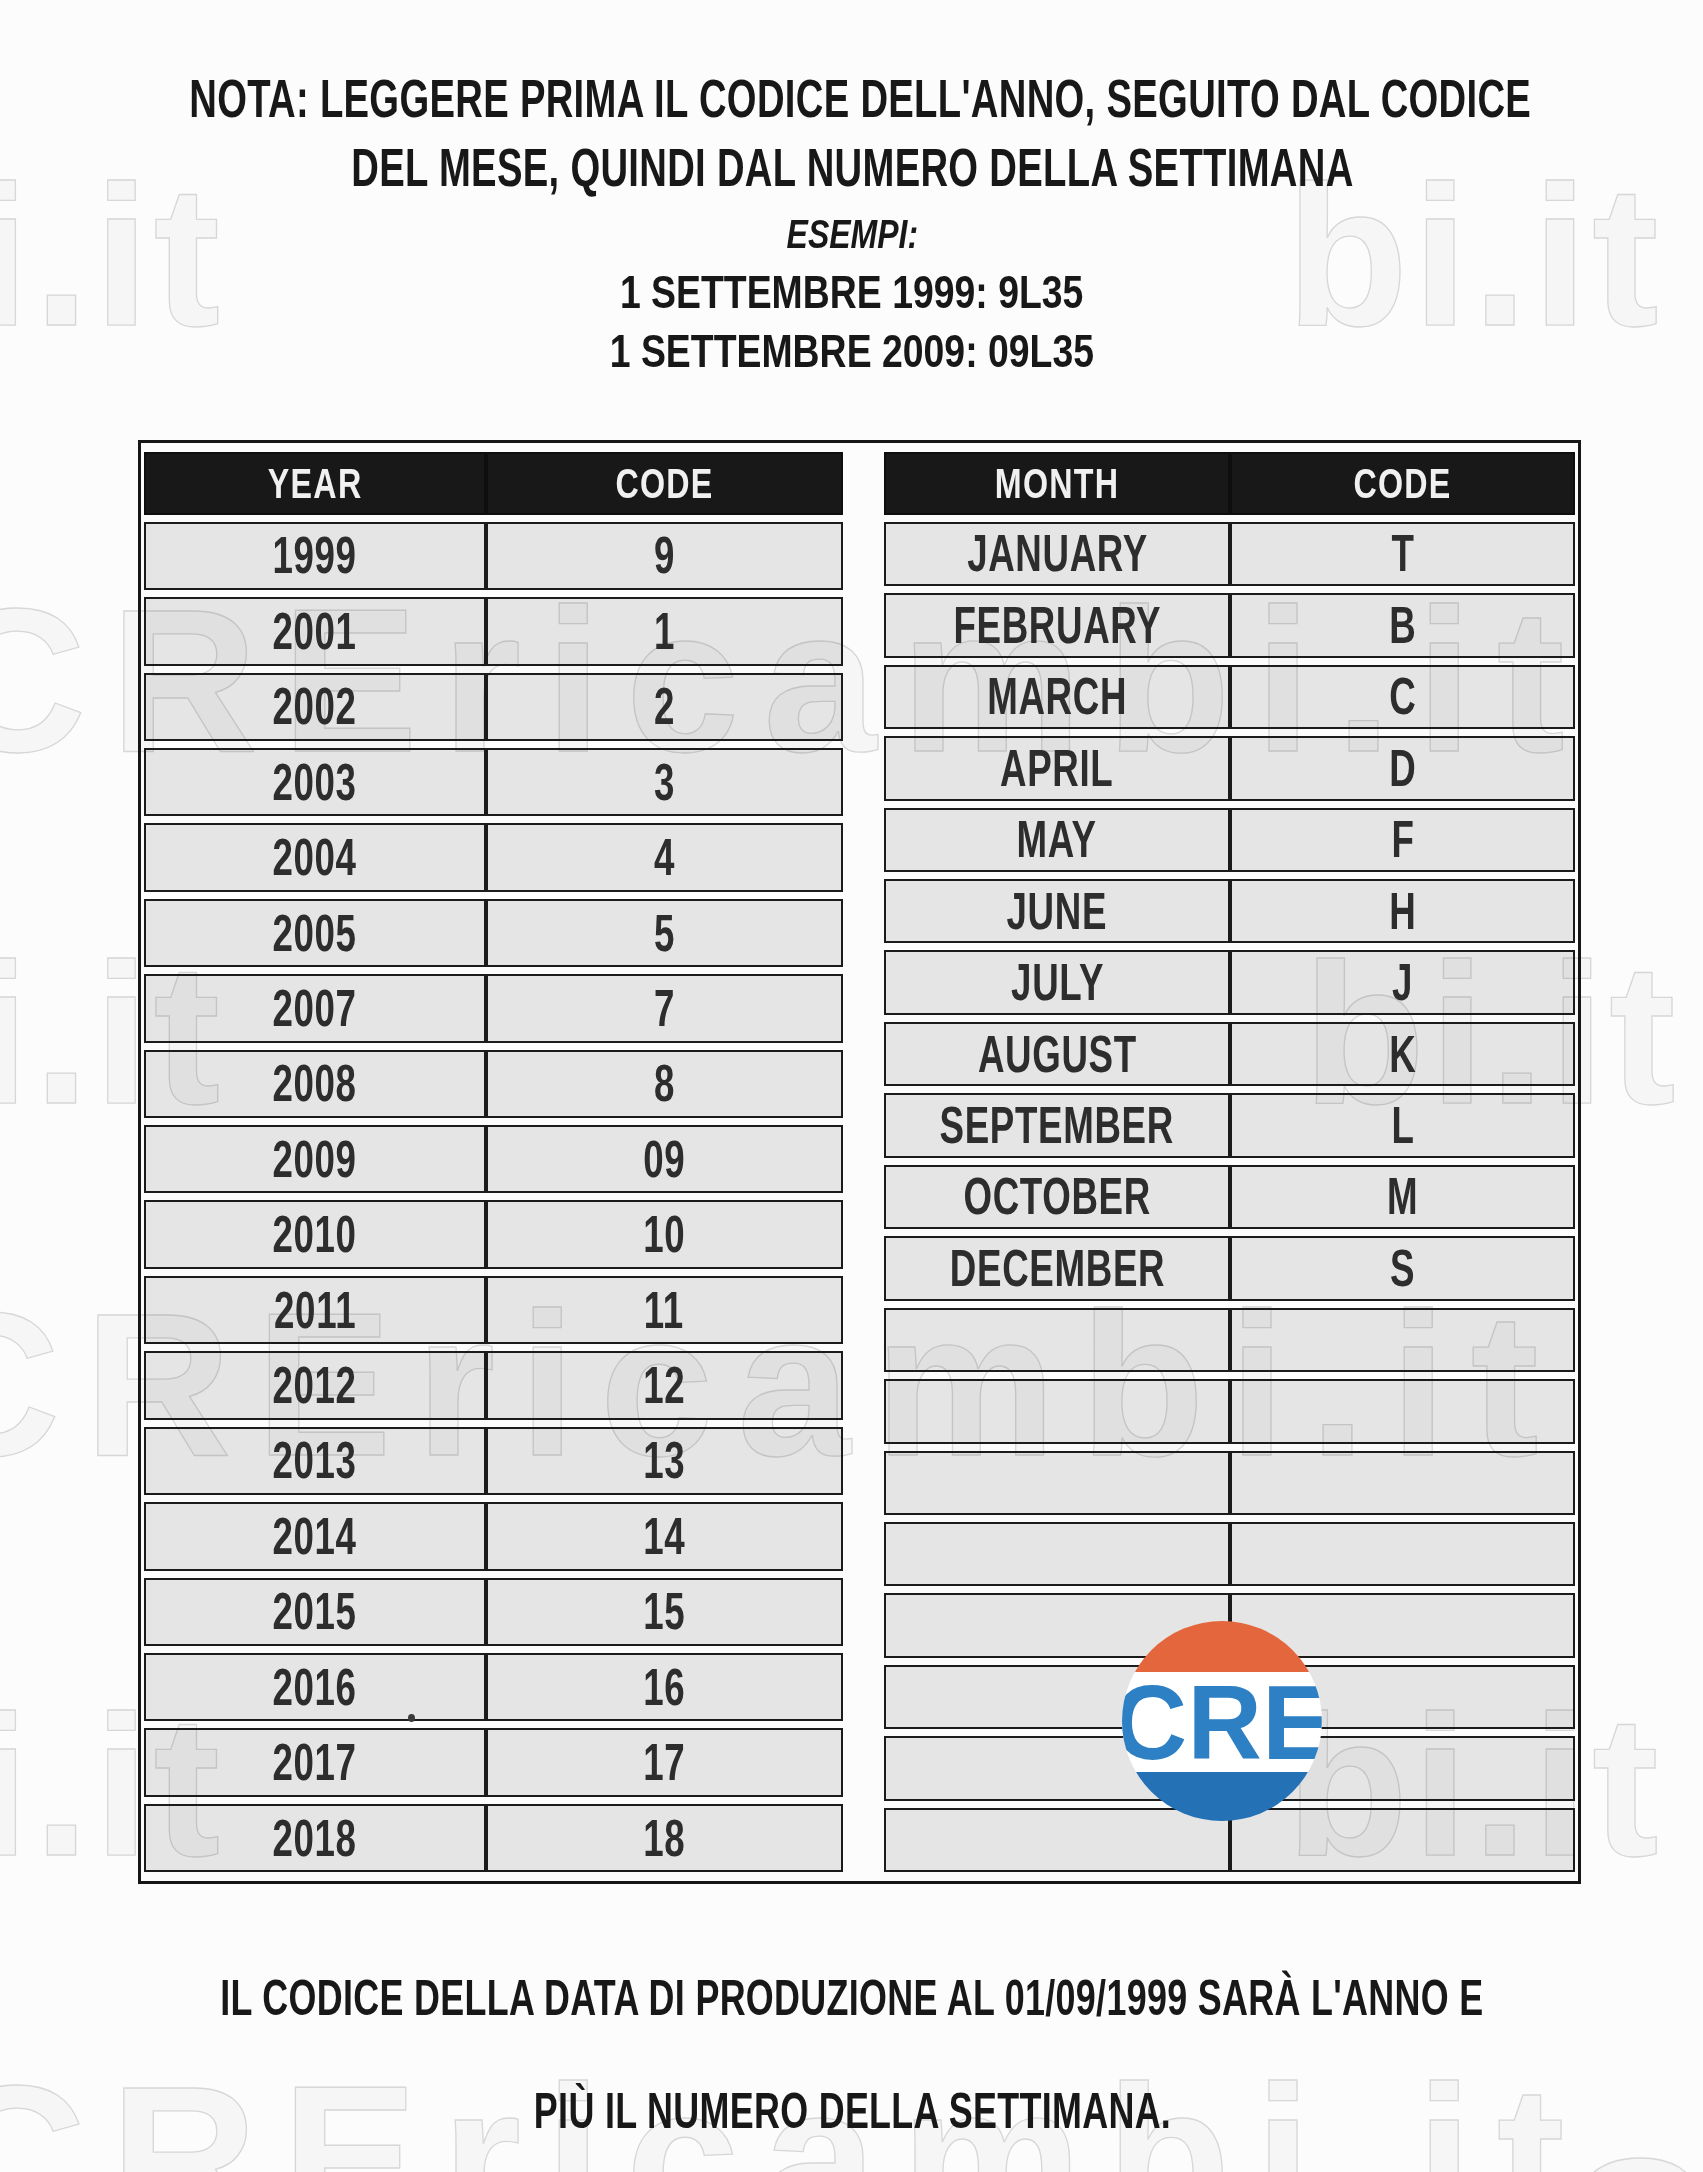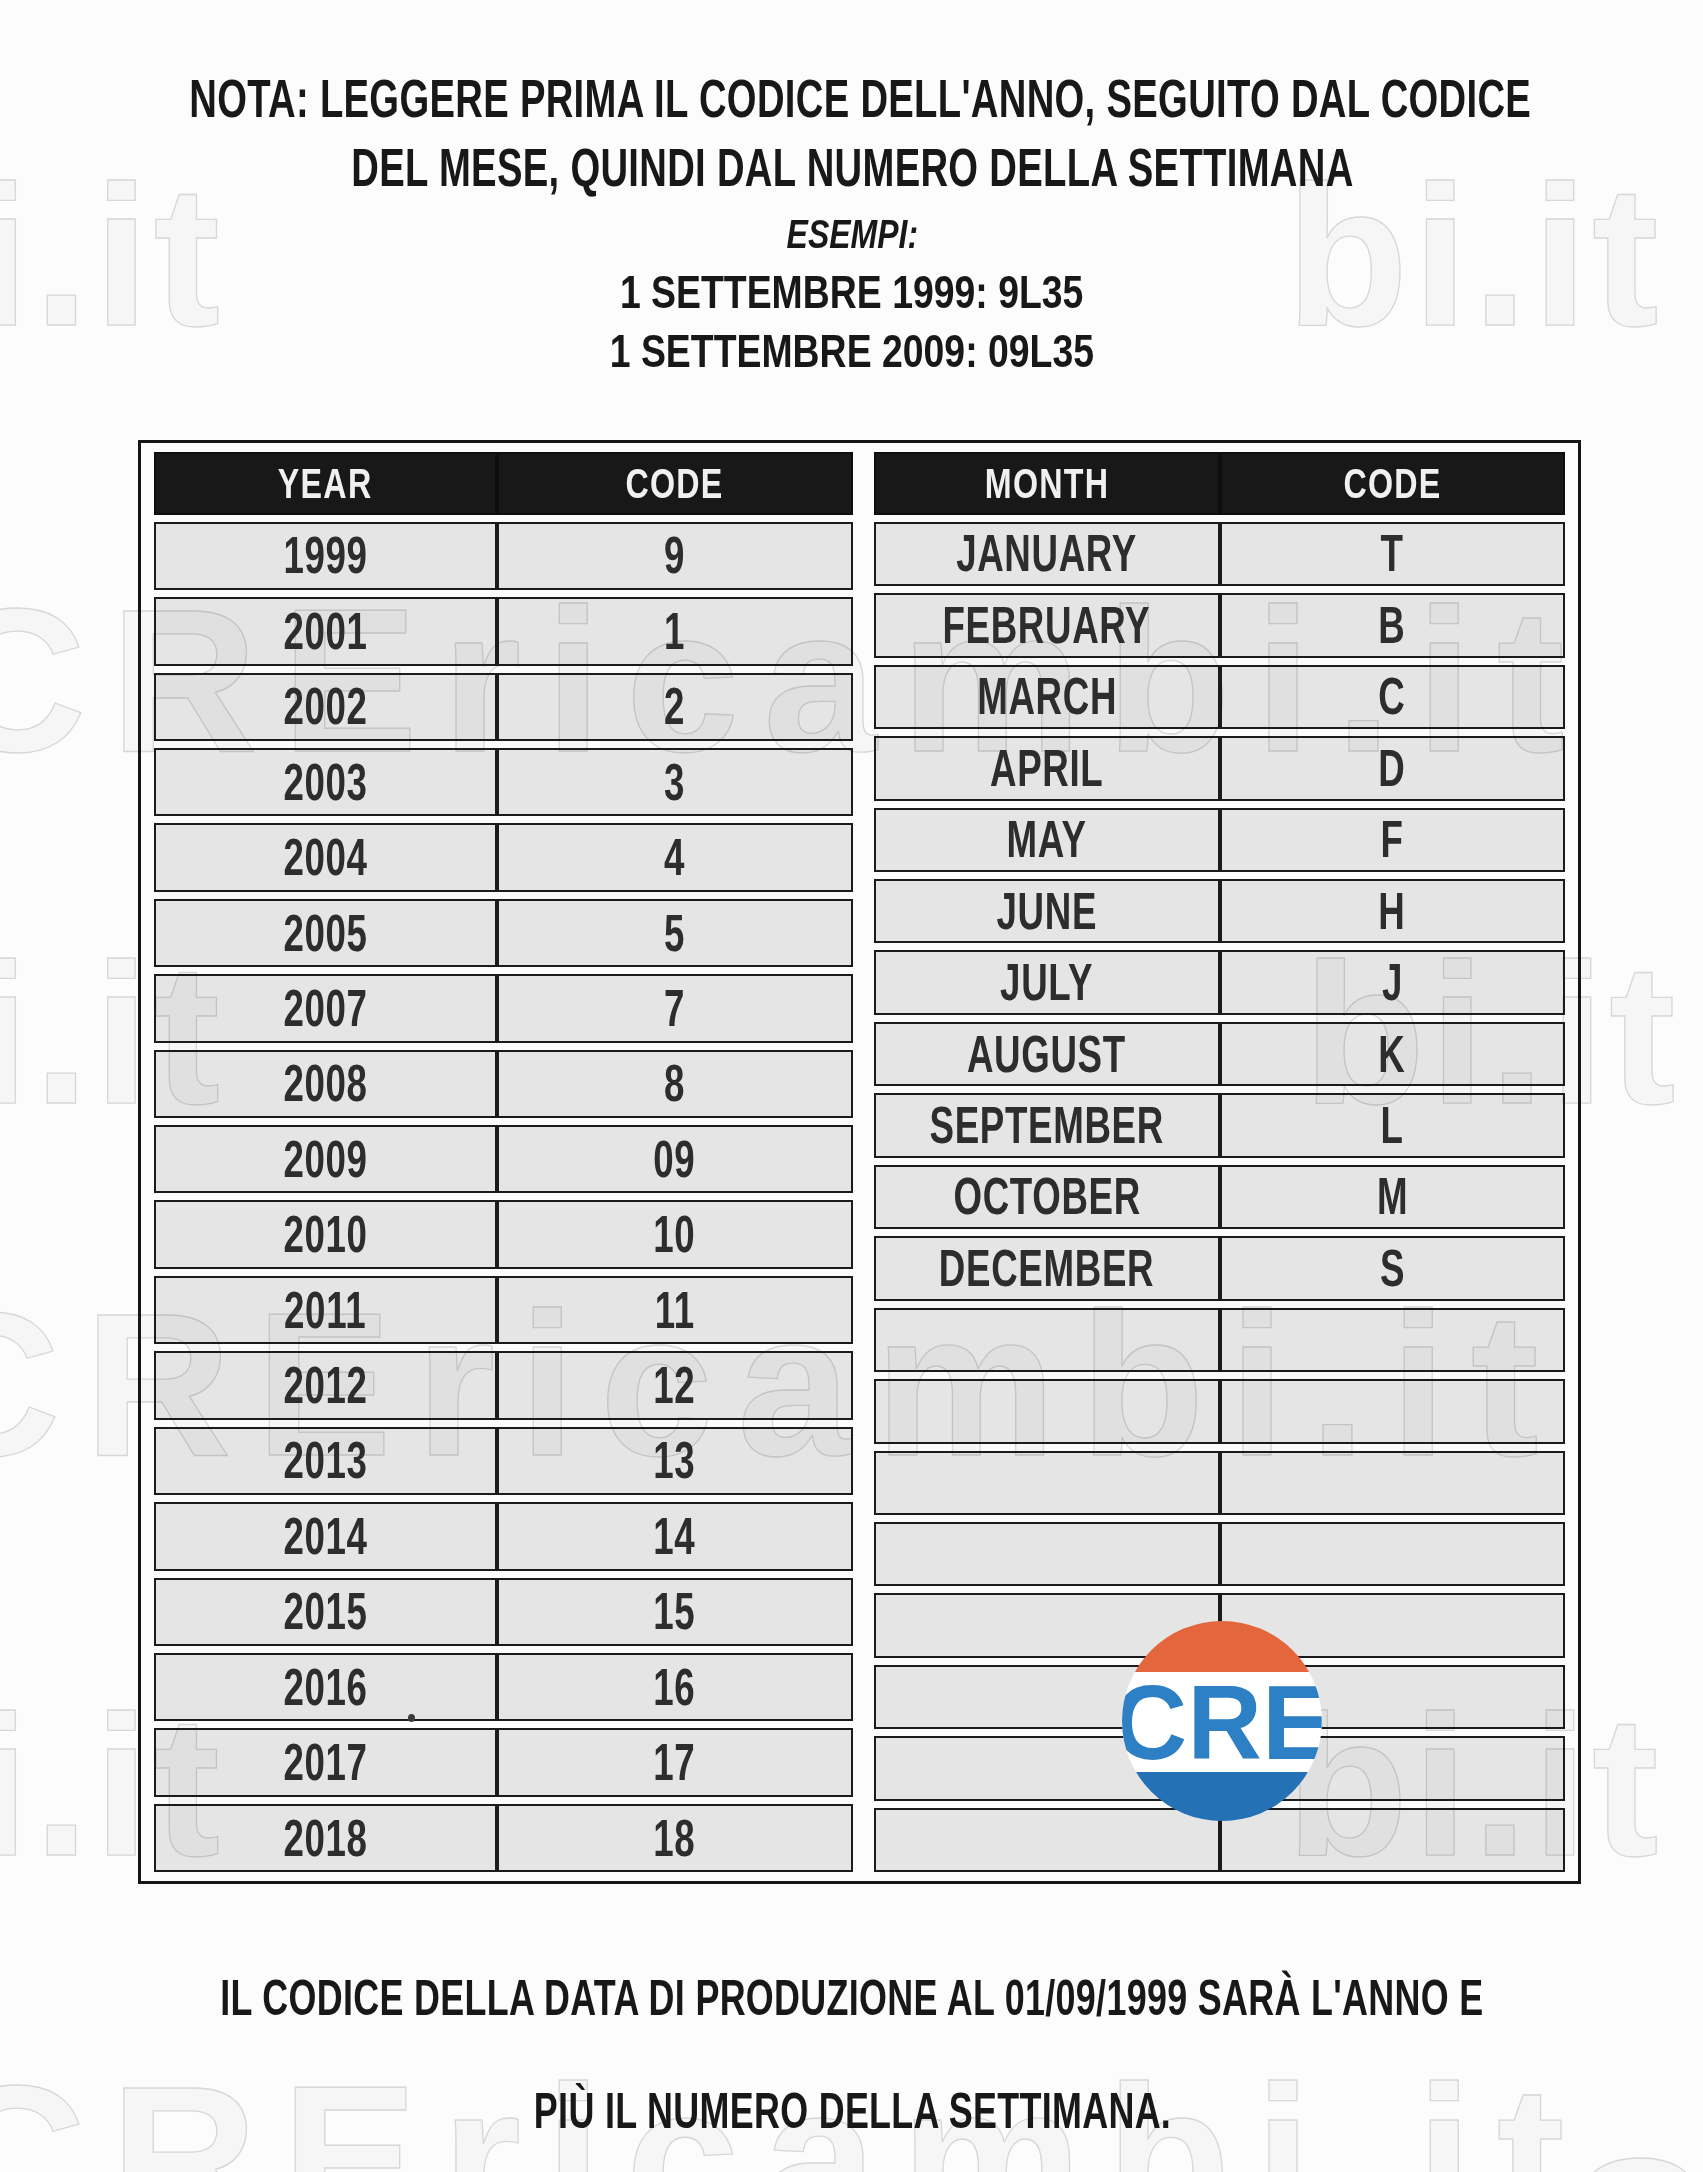--- a/index.html
+++ b/index.html
@@ -39,21 +39,21 @@
   .esempi-line > span{font-size:41px;font-style:italic;transform:scaleX(0.78);color:#181818;}
   .example-line > span{font-size:44px;transform:scaleX(0.85) scaleY(1.05);color:#181818;}
   .footer-line > span{font-size:46px;transform:scaleX(0.78) scaleY(1.08);letter-spacing:0.4px;color:#181818;}
   
   #tables-box{
     position:absolute;left:138px;top:440px;
     width:1443px;height:1444px;
     box-sizing:border-box;
     border:3.9px solid #161616;
     padding:1.7px 2.6px;
-    display:flex;justify-content:center;
+    display:flex;justify-content:space-between;
     z-index:1;
   }
   table.data-table{
     border-collapse:separate;
     border-spacing:0.9px 7.4px;
     table-layout:fixed;
   }
   table.yt{width:699px;}
   table.mt{width:712px;padding-left:21px;}
   th,td{box-sizing:border-box;text-align:center;vertical-align:middle;padding:0;}

